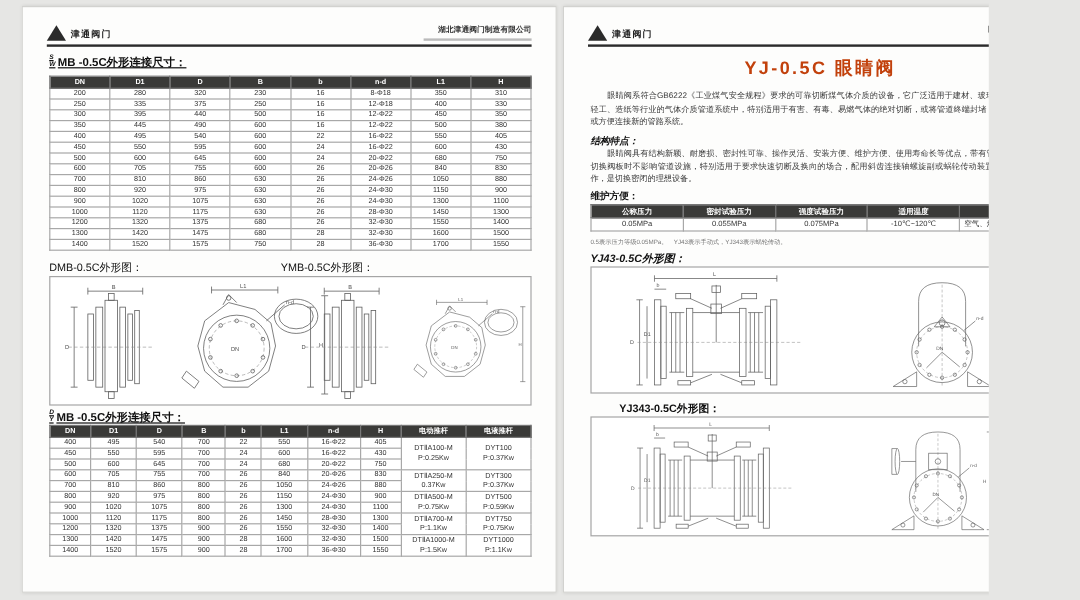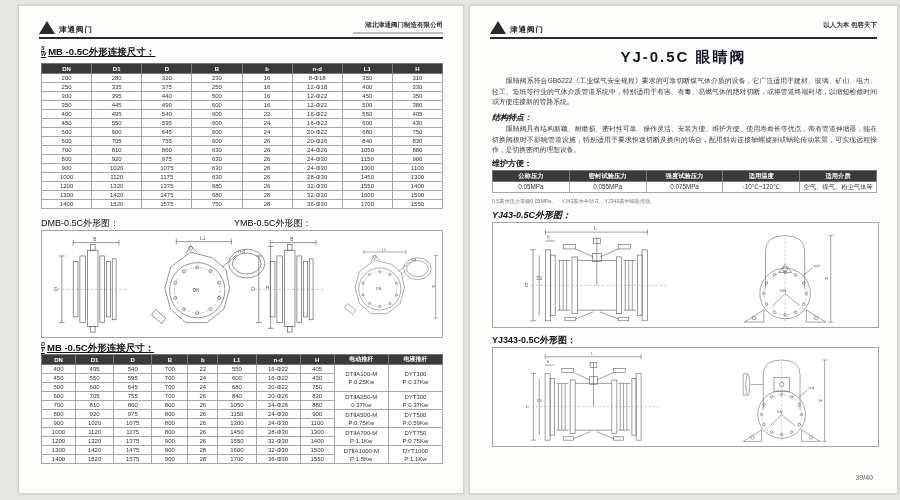--- a/index.html
+++ b/index.html
@@ -1,17 +1,17 @@
 <!DOCTYPE html>
 <html><head>
 <meta charset="utf-8">
 <style>
   * { margin:0; padding:0; box-sizing:border-box; }
   body { font-family:"Liberation Sans","DejaVu Sans",sans-serif; background:#e6e6e4; }
-  .canvas { position:relative; width:900px; height:500px; background:#e6e6e4; overflow:hidden; }
+  .canvas { position:relative; width:824px; height:500px; background:#e6e6e4; overflow:hidden; }
   .page { position:absolute; top:5px; height:489px; background:#fdfdfc; border:1px solid #d2d2cf; box-shadow:0 0 3px rgba(0,0,0,.12); }
   .page-left { left:18px; width:446px; }
   .page-right { left:469px; width:429px; }
 
   .page-header { position:absolute; left:20px; right:20px; top:10px; height:23px; border-bottom:2px solid #2b2b2b; }
   .logo { position:absolute; left:0; top:2px; display:flex; align-items:center; }
   .logo-tri { width:0; height:0; border-left:8px solid transparent; border-right:8px solid transparent; border-bottom:13px solid #2b2b2b; margin-right:4px; }
   .logo-txt { font-size:7.5px; font-weight:bold; color:#222; letter-spacing:1px; line-height:8px; }
   .logo-bar { width:30px; height:2px; background:#9a9a9a; margin-top:1.5px; }
   .hdr-right { position:absolute; right:0; top:5px; text-align:right; }
@@ -30,31 +30,31 @@
   #ptable th { height:11px; font-size:6.3px; }
   #ptable td { height:11px; font-size:6.3px; }
   #table2 td div { font-size:6px; line-height:8px; }
 
   .diag-titles-left { position:absolute; left:22px; top:211px; width:402px; font-size:9px; font-weight:normal; color:#101010; }
   .diag-titles-left span:last-child { position:absolute; left:193px; }
   .diag-box { position:absolute; background:#fff; border:1px solid #a5a5a5; }
   .box-l { left:22px; top:224px; width:402px; height:108px; }
   .sec2 { top:336px; }
 
-  .rp-title { position:absolute; left:0; right:0; top:42px; text-align:center; font-size:15px; font-weight:bold; color:#0f172a; letter-spacing:2px; }
+  .rp-title { position:absolute; left:0; right:0; top:42px; text-align:center; font-size:15px; font-weight:bold; color:#c2410c; letter-spacing:2px; }
   .para { position:absolute; left:22px; right:20px; font-size:6.8px; line-height:10.5px; color:#3a3a3a; text-align:justify; text-indent:14px; }
   .p-intro { top:70px; }
   .p-feat { top:118px; }
   .sub-hd { position:absolute; left:22px; font-size:8px; font-weight:bold; color:#101010; }
   .hd-feat { top:106px;font-style:italic; }
   .hd-param { top:152px; }
   .note { position:absolute; left:22px; top:192px; font-size:5.2px; color:#777; }
   .hd-yj43 { top:203px; font-size:9px;font-style:italic; }
   .box-r1 { left:22px; top:216px; width:387px; height:106px; }
-  .hd-yj343 { top:328px; font-size:9px; }
+  .hd-yj343 { top:328px; font-size:9px;margin-left:24px; }
   .box-r2 { left:22px; top:341px; width:387px; height:100px; }
   .page-num { position:absolute; right:24px; top:468px; font-size:7px; color:#666; }
 
   svg.d { position:absolute; }
   .ln line, .ln rect, .ln path, .ln circle, .ln ellipse, .ln polygon { stroke:#5f5f5f; stroke-width:0.7; fill:none; }
   .ln .dash { stroke-dasharray:3 2; stroke-width:0.5; stroke:#8a8a8a; }
   .ln text { font-size:5px; fill:#555; stroke:none; font-family:"Liberation Sans",sans-serif; }
 </style>
 </head>
 <body>

